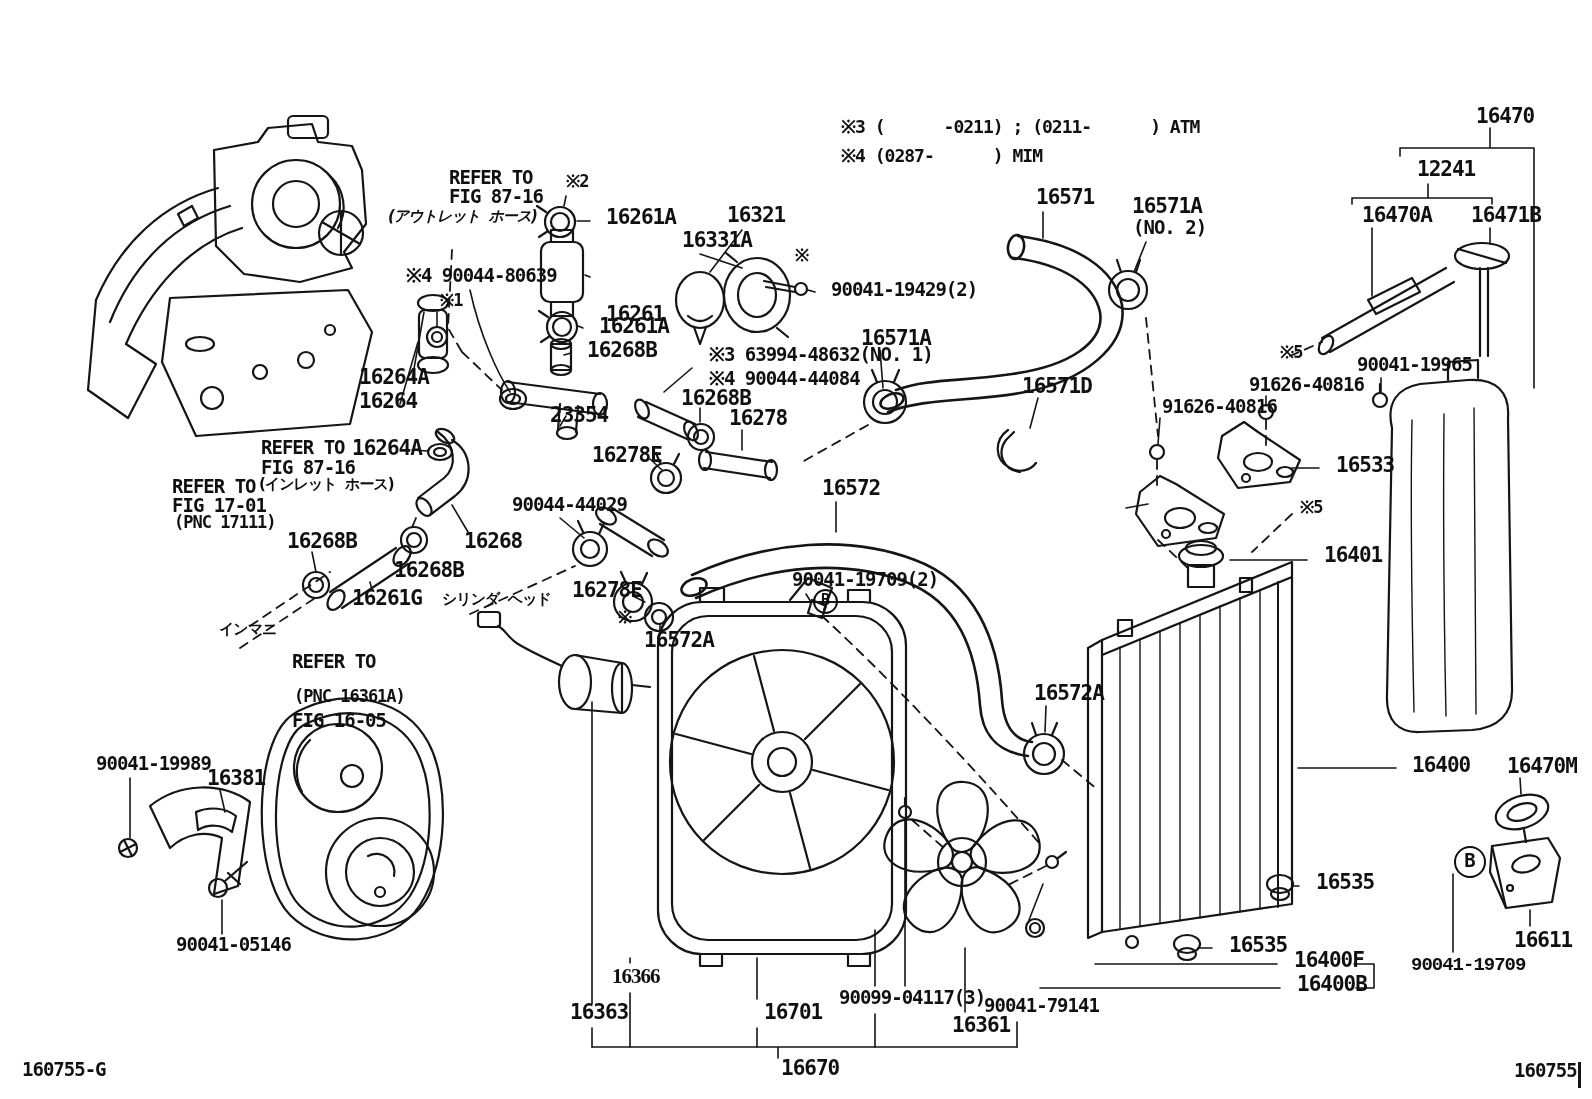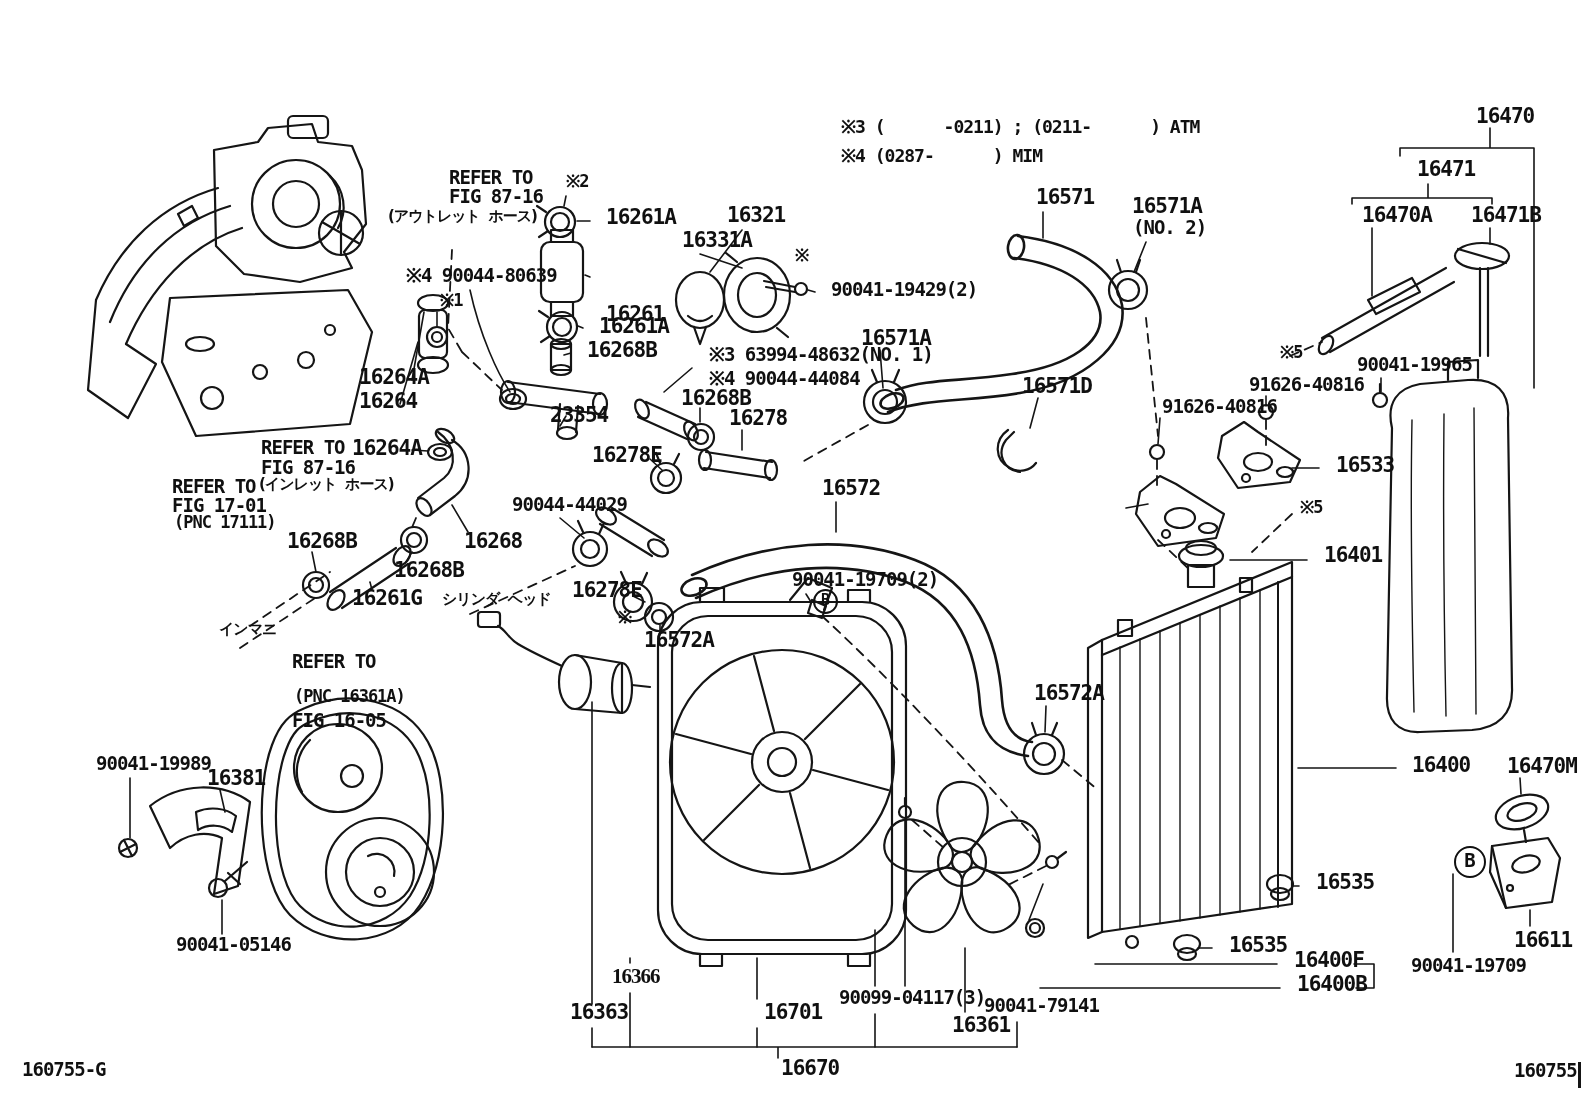--- a/index.html
+++ b/index.html
@@ -367,33 +367,33 @@
 
       <rect x="1578" y="1062" width="3" height="26" fill="#151515" stroke="none"></rect>
     </g>
   </svg>
 
   <div id="labels">
       <div class="lbl note" style="left: 827px; top: 118px;">※3 (      -0211) ; (0211-      ) ATM</div>
       <div class="lbl note" style="left: 827px; top: 147px;">※4 (0287-      ) MIM</div>
       <div class="lbl ref" style="left: 435px; top: 168px;">REFER TO</div>
       <div class="lbl ref" style="left: 435px; top: 187px;">FIG 87-16</div>
-      <div class="lbl jp" style="left: 374px; top: 209px;">(アウトレット  ホース)</div>
+      <div class="lbl jp" style="left: 374px; top: 209px; font-style: italic;">(アウトレット  ホース)</div>
       <div class="lbl mark" style="left: 552px; top: 173px;">※2</div>
       <div class="lbl" style="left: 592px; top: 206px;">16261A</div>
       <div class="lbl" style="left: 592px; top: 261px; margin-top: 42px;">16261</div>
       <div class="lbl" style="left: 713px; top: 204px;">16321</div>
       <div class="lbl" style="left: 668px; top: 229px;">16331A</div>
       <div class="lbl mark" style="left: 781px; top: 247px;">※</div>
       <div class="lbl num-l" style="left: 817px; top: 280px;">90041-19429(2)</div>
       <div class="lbl" style="left: 1022px; top: 186px;">16571</div>
       <div class="lbl" style="left: 1118px; top: 195px;">16571A</div>
       <div class="lbl ref" style="left: 1119px; top: 218px;">(NO. 2)</div>
       <div class="lbl" style="left: 1462px; top: 105px;">16470</div>
-      <div class="lbl" style="left: 1403px; top: 158px;">16471</div>
+      <div class="lbl" style="left: 1403px; top: 158px;">12241</div>
       <div class="lbl" style="left: 1348px; top: 204px;">16470A</div>
       <div class="lbl" style="left: 1457px; top: 204px;">16471B</div>
       <div class="lbl num-l" style="left: 392px; top: 266px;">※4 90044-80639</div>
       <div class="lbl mark" style="left: 426px; top: 292px;">※1</div>
       <div class="lbl" style="left: 585px; top: 315px;">16261A</div>
       <div class="lbl" style="left: 573px; top: 339px;">16268B</div>
       <div class="lbl" style="left: 345px; top: 366px;">16264A</div>
       <div class="lbl" style="left: 345px; top: 390px;">16264</div>
       <div class="lbl num-l" style="left: 695px; top: 345px;">※3 63994-48632(NO. 1)</div>
       <div class="lbl num-l" style="left: 695px; top: 369px;">※4 90044-44084</div>
@@ -437,21 +437,21 @@
       <div class="lbl num-l" style="left: 162px; top: 935px;">90041-05146</div>
       <div class="lbl" style="left: 1020px; top: 682px;">16572A</div>
       <div class="lbl" style="left: 1398px; top: 754px;">16400</div>
       <div class="lbl" style="left: 1493px; top: 755px; text-align: center;">16470M</div>
       <div class="lbl circled" style="left: 1440px; top: 846px;">B</div>
       <div class="lbl circled-sm" style="left: 799px; top: 589px;">B</div>
       <div class="lbl" style="left: 1302px; top: 871px;">16535</div>
       <div class="lbl" style="left: 1215px; top: 934px;">16535</div>
       <div class="lbl" style="left: 1280px; top: 949px;">16400F</div>
       <div class="lbl" style="left: 1283px; top: 973px;">16400B</div>
-      <div class="lbl num-l" style="left: 1397px; top: 956px;">90041-19709</div>
+      <div class="lbl num-l" style="left: 1397px; top: 956px; font-family: Liberation Mono, monospace;">90041-19709</div>
       <div class="lbl" style="left: 1500px; top: 929px;">16611</div>
       <div class="lbl" style="left: 598px; top: 965px; font-family: Liberation Serif, serif;">16366</div>
       <div class="lbl" style="left: 556px; top: 1001px;">16363</div>
       <div class="lbl" style="left: 750px; top: 1001px;">16701</div>
       <div class="lbl num-l" style="left: 825px; top: 988px;">90099-04117(3)</div>
       <div class="lbl num-l" style="left: 970px; top: 996px;">90041-79141</div>
       <div class="lbl" style="left: 938px; top: 1014px;">16361</div>
       <div class="lbl" style="left: 767px; top: 1057px;">16670</div>
       <div class="lbl num-l" style="left: 8px; top: 1060px;">160755-G</div>
       <div class="lbl num-l" style="left: 1500px; top: 1061px;">160755</div>

